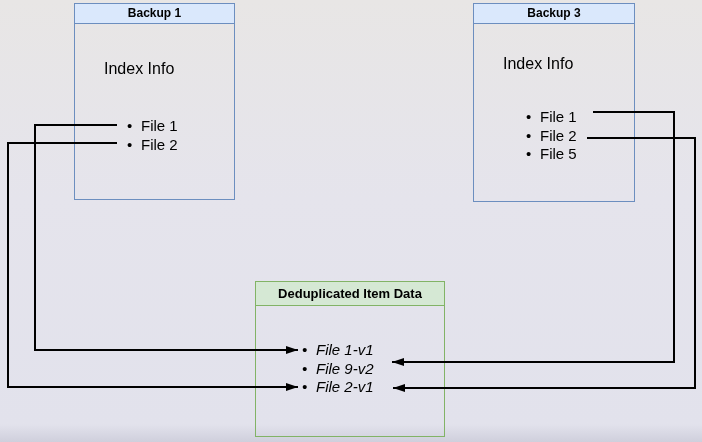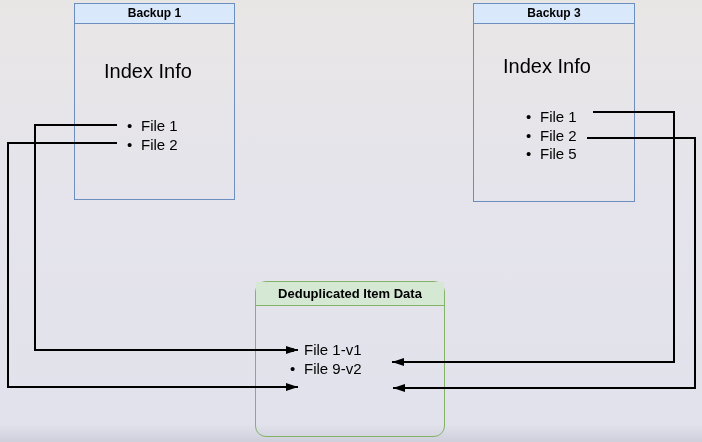--- a/index.html
+++ b/index.html
@@ -32,25 +32,25 @@
   .node.green .hdr {
     border-bottom-color: #82b366;
     background: #d5e8d4;
     height: 24px;
     line-height: 23px;
     font-size: 13px;
   }
 
   #backup1 { left: 74px;  top: 3px;   width: 161px; height: 197px; }
   #backup2 { left: 473px; top: 3px;   width: 162px; height: 199px; }
-  #dedup   { left: 255px; top: 281px; width: 190px; height: 156px; border-radius: 11px; }
+  #dedup   { left: 255px; top: 281px; width: 190px; height: 156px; }
 
   .index-label {
     position: absolute;
-    font-size: 20px;
+    font-size: 16px;
     color: #000;
     white-space: nowrap;
   }
   #backup1 .index-label { left: 29px; top: 56px; }
   #backup2 .index-label { left: 29px; top: 51px; }
 
   ul.file-list {
     position: absolute;
     list-style: none;
     font-size: 15px;
@@ -59,21 +59,21 @@
     white-space: nowrap;
   }
   ul.file-list li::before {
     content: "\2022";
     display: inline-block;
     width: 14px;
     font-size: 15px;
   }
   #backup1 ul.file-list { left: 52px; top: 113px; }
   #backup2 ul.file-list { left: 52px; top: 104px; }
-  #dedup   ul.file-list { left: 34px; top: 59px; }
+  #dedup   ul.file-list { left: 46px; top: 59px; font-style: italic; }
 
   #connector-layer {
     position: absolute;
     left: 0; top: 0;
     width: 702px; height: 442px;
     z-index: 5;
     pointer-events: none;
   }
 </style>
 </head>
@@ -98,20 +98,21 @@
         <li>File 2</li>
         <li>File 5</li>
       </ul>
   </div>
 
   <div class="node green" id="dedup">
     <div class="hdr">Deduplicated Item Data</div>
     <ul class="file-list">
         <li>File 1-v1</li>
         <li>File 9-v2</li>
+        <li>File 2-v1</li>
       </ul>
   </div>
 
   <svg id="connector-layer" viewBox="0 0 702 442" xmlns="http://www.w3.org/2000/svg">
     <defs>
       <marker id="arrowhead" markerWidth="14" markerHeight="10" refX="12" refY="4" orient="auto" markerUnits="userSpaceOnUse">
         <path d="M0,0 L12,4 L0,8 Z" fill="#000000"></path>
       </marker>
     </defs>
   <polyline points="117,125 35,125 35,350 298,350" fill="none" stroke="#000000" stroke-width="2" marker-end="url(#arrowhead)"></polyline>

